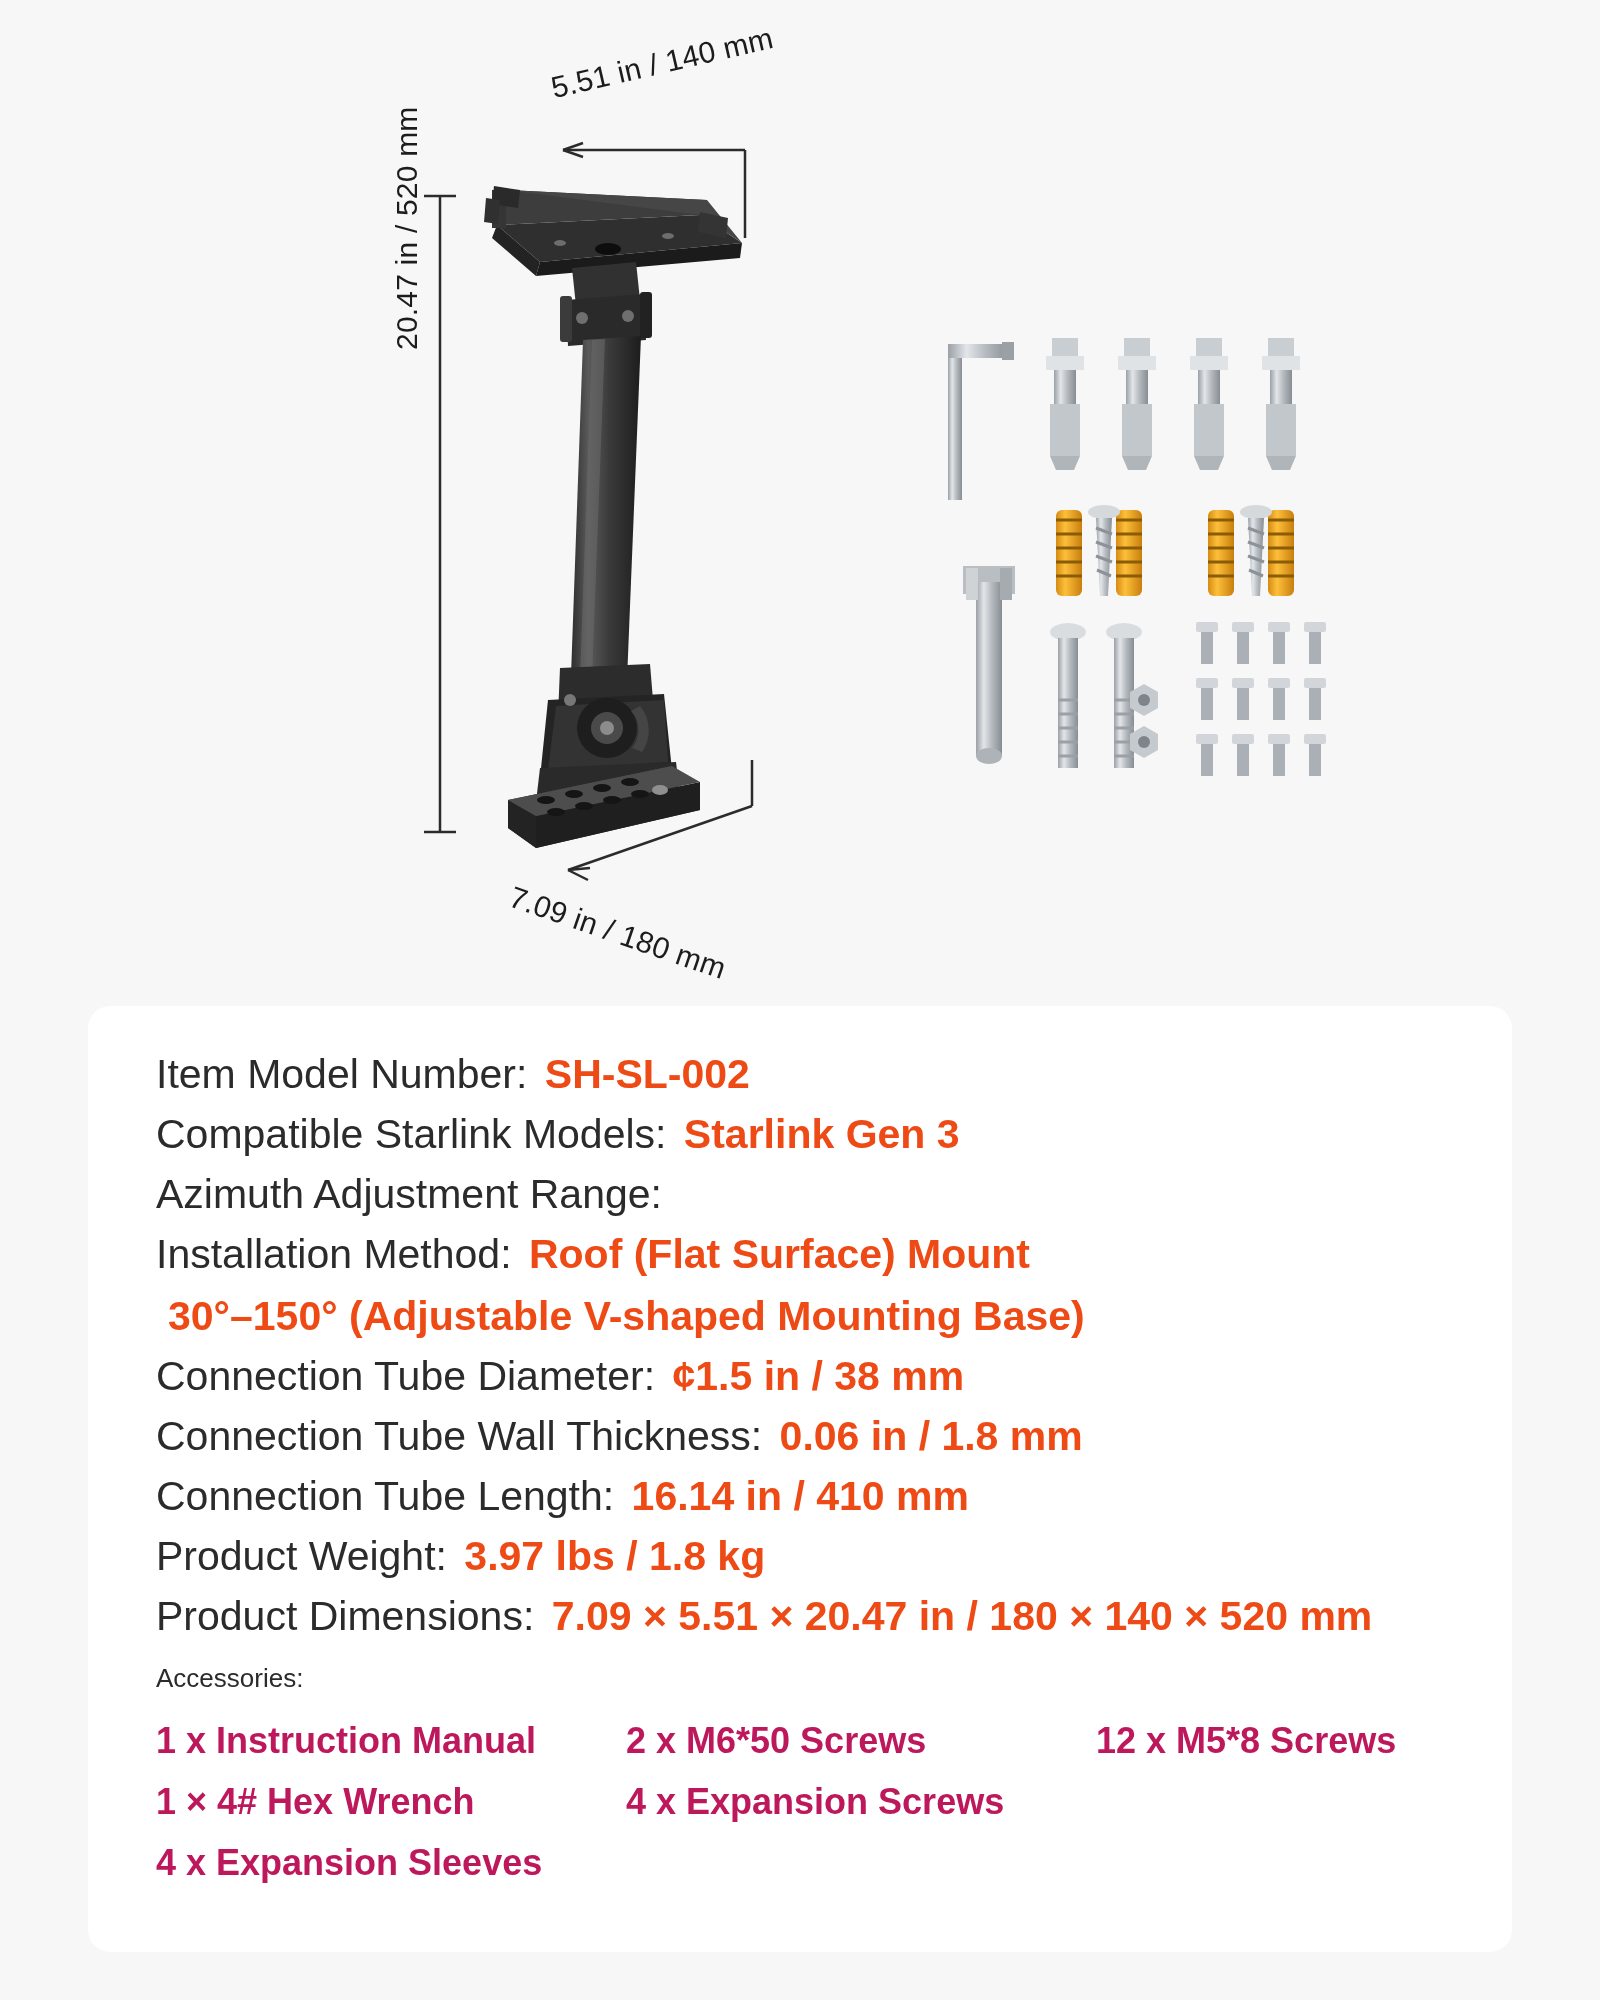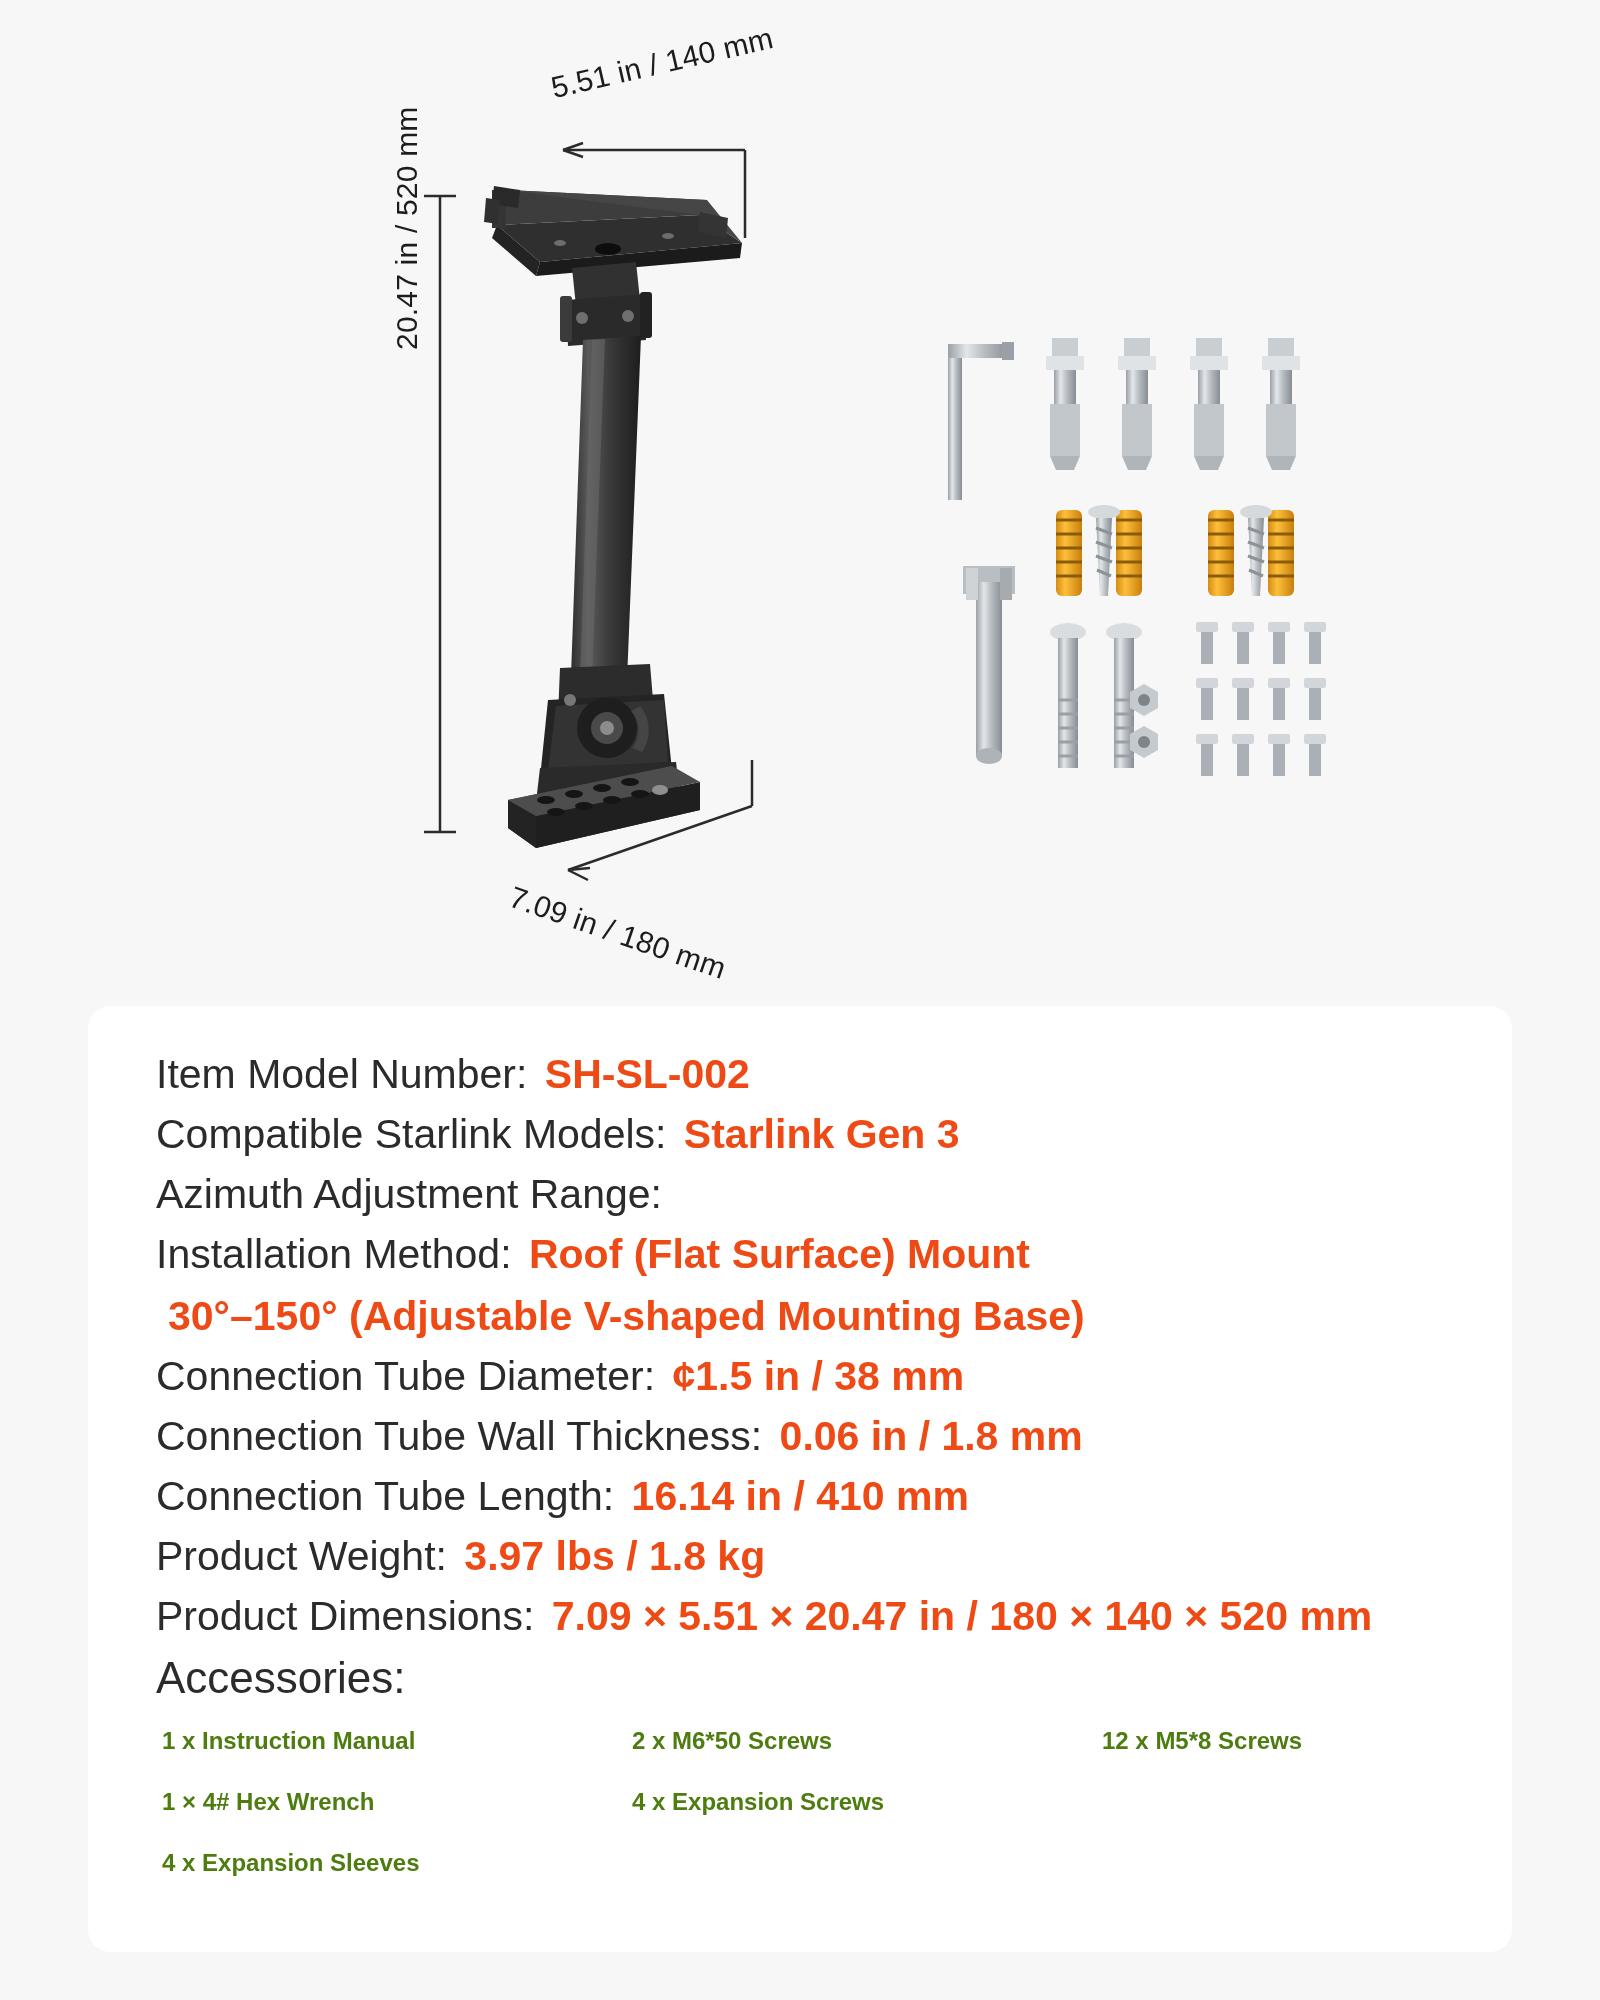--- a/index.html
+++ b/index.html
@@ -89,38 +89,37 @@
     margin-left: 6px;
   }
   .spec-row.value-only {
     margin-top: 2px;
   }
   .spec-row.value-only .val {
     margin-left: 12px;
   }
 
   .acc-label {
-    font-size: 44px;
+    font-size: 26px;
     line-height: 60px;
     color: #2b2b2b;
     margin-top: 2px;
   }
   .acc-grid {
     margin-top: 8px;
     display: grid;
     grid-template-columns: 470px 470px auto;
     row-gap: 12px;
   }
   .acc-item {
-    font-size: 24px;
-    color: #4d7c0f;
+    font-size: 36px;
+    color: #be185d;
     font-weight: bold;
     line-height: 49px;
     white-space: nowrap;
-    margin-left: 6px;
   }
   .acc-item.empty {
     visibility: hidden;
   }
 </style>
 </head>
 <body>
 
 <div class="page">
 

